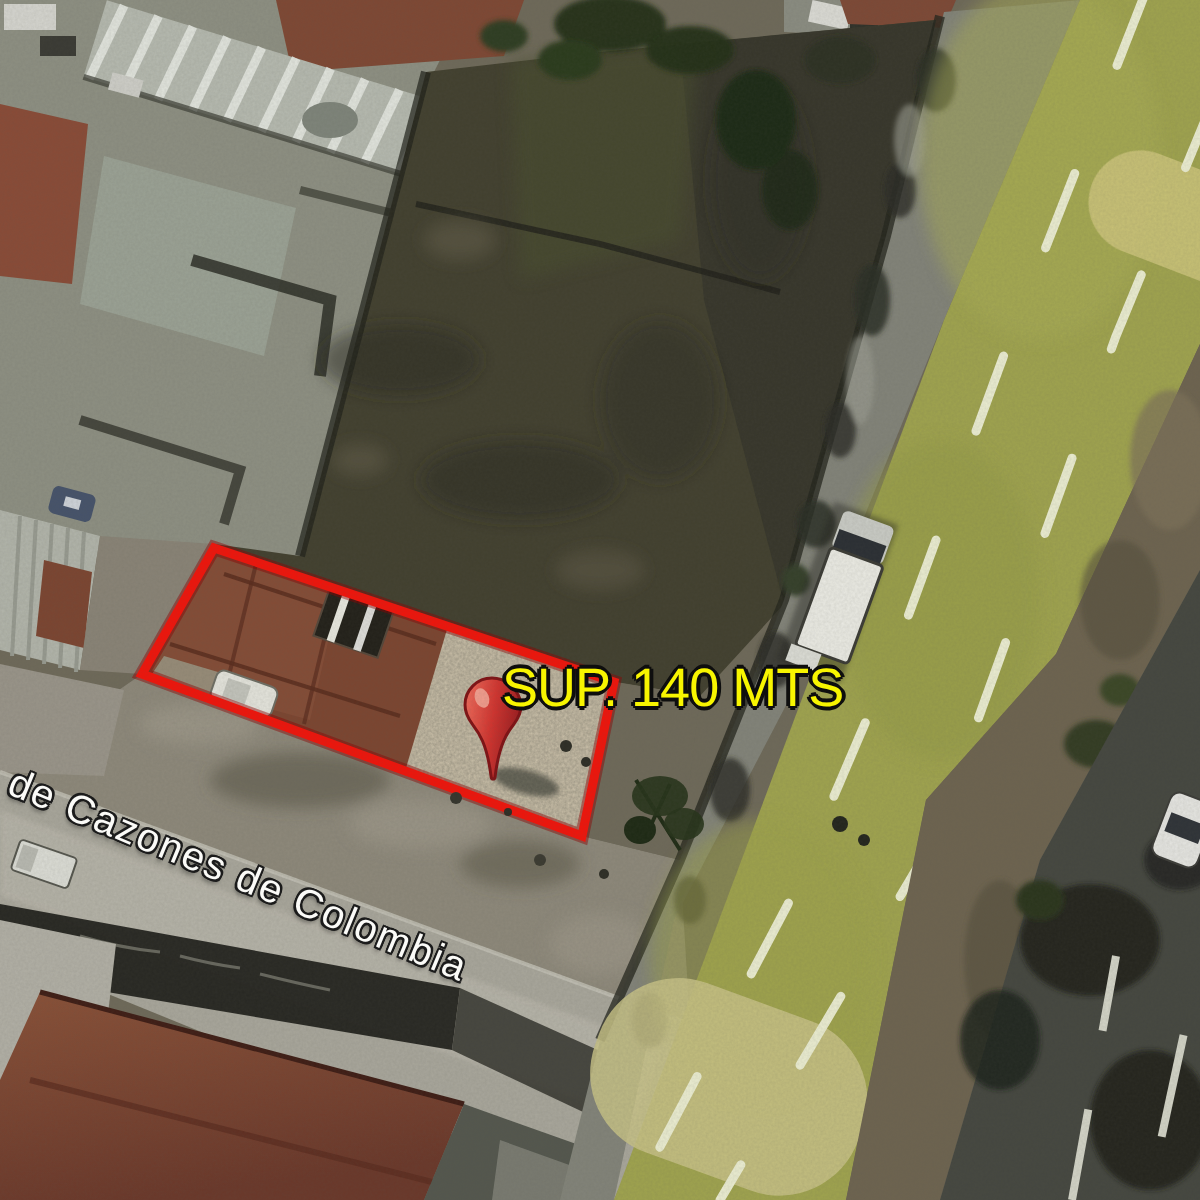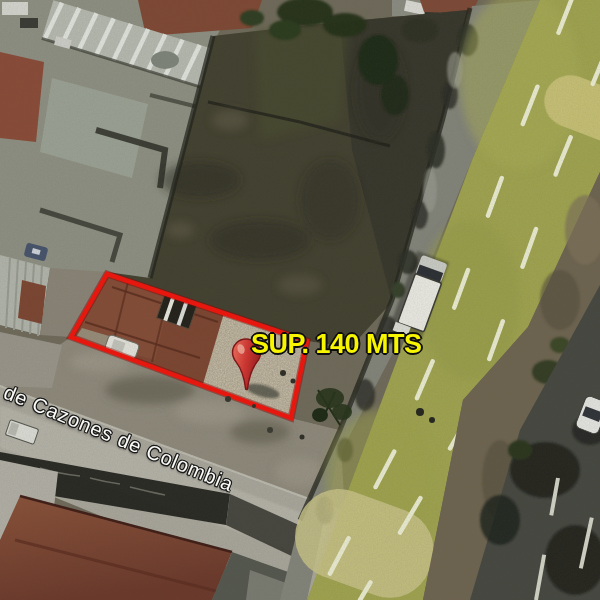--- a/index.html
+++ b/index.html
@@ -1,20 +1,20 @@
 <!DOCTYPE html>
 <html><head>
 <meta charset="utf-8">
 <style>
   html,body{margin:0;padding:0;background:#222;}
   .stage{position:relative;width:600px;height:600px;overflow:hidden;
          background:#6f6a5a;font-family:"Liberation Sans",sans-serif;}
   .stage svg{position:absolute;left:0;top:0;display:block;}
   .map-label{position:absolute;white-space:nowrap;pointer-events:none;line-height:1;}
-  .area-label{left:251px;top:331px;font-size:27px;font-weight:bold;letter-spacing:-0.5px;
+  .area-label{left:251px;top:331px;font-size:27px;font-weight:normal;letter-spacing:-0.5px;
       color:#f8f500;
       text-shadow:-2px 0 #0e0e0e,2px 0 #0e0e0e,0 -2px #0e0e0e,0 2px #0e0e0e,
                   -1px -1px #0e0e0e,1px 1px #0e0e0e,-1px 1px #0e0e0e,1px -1px #0e0e0e;}
   .street-label{left:5px;top:381px;font-size:20px;letter-spacing:1px;color:#fbfbf8;
       transform:rotate(22.5deg);transform-origin:0 50%;
       text-shadow:-1px 0 #1c1c1c,1px 0 #1c1c1c,0 -1px #1c1c1c,0 1px #1c1c1c,
                   -1px -1px #1c1c1c,1px 1px #1c1c1c,-1px 1px #1c1c1c,1px -1px #1c1c1c,
                   0 2px 2px rgba(0,0,0,.45);}
 </style>
 </head>

